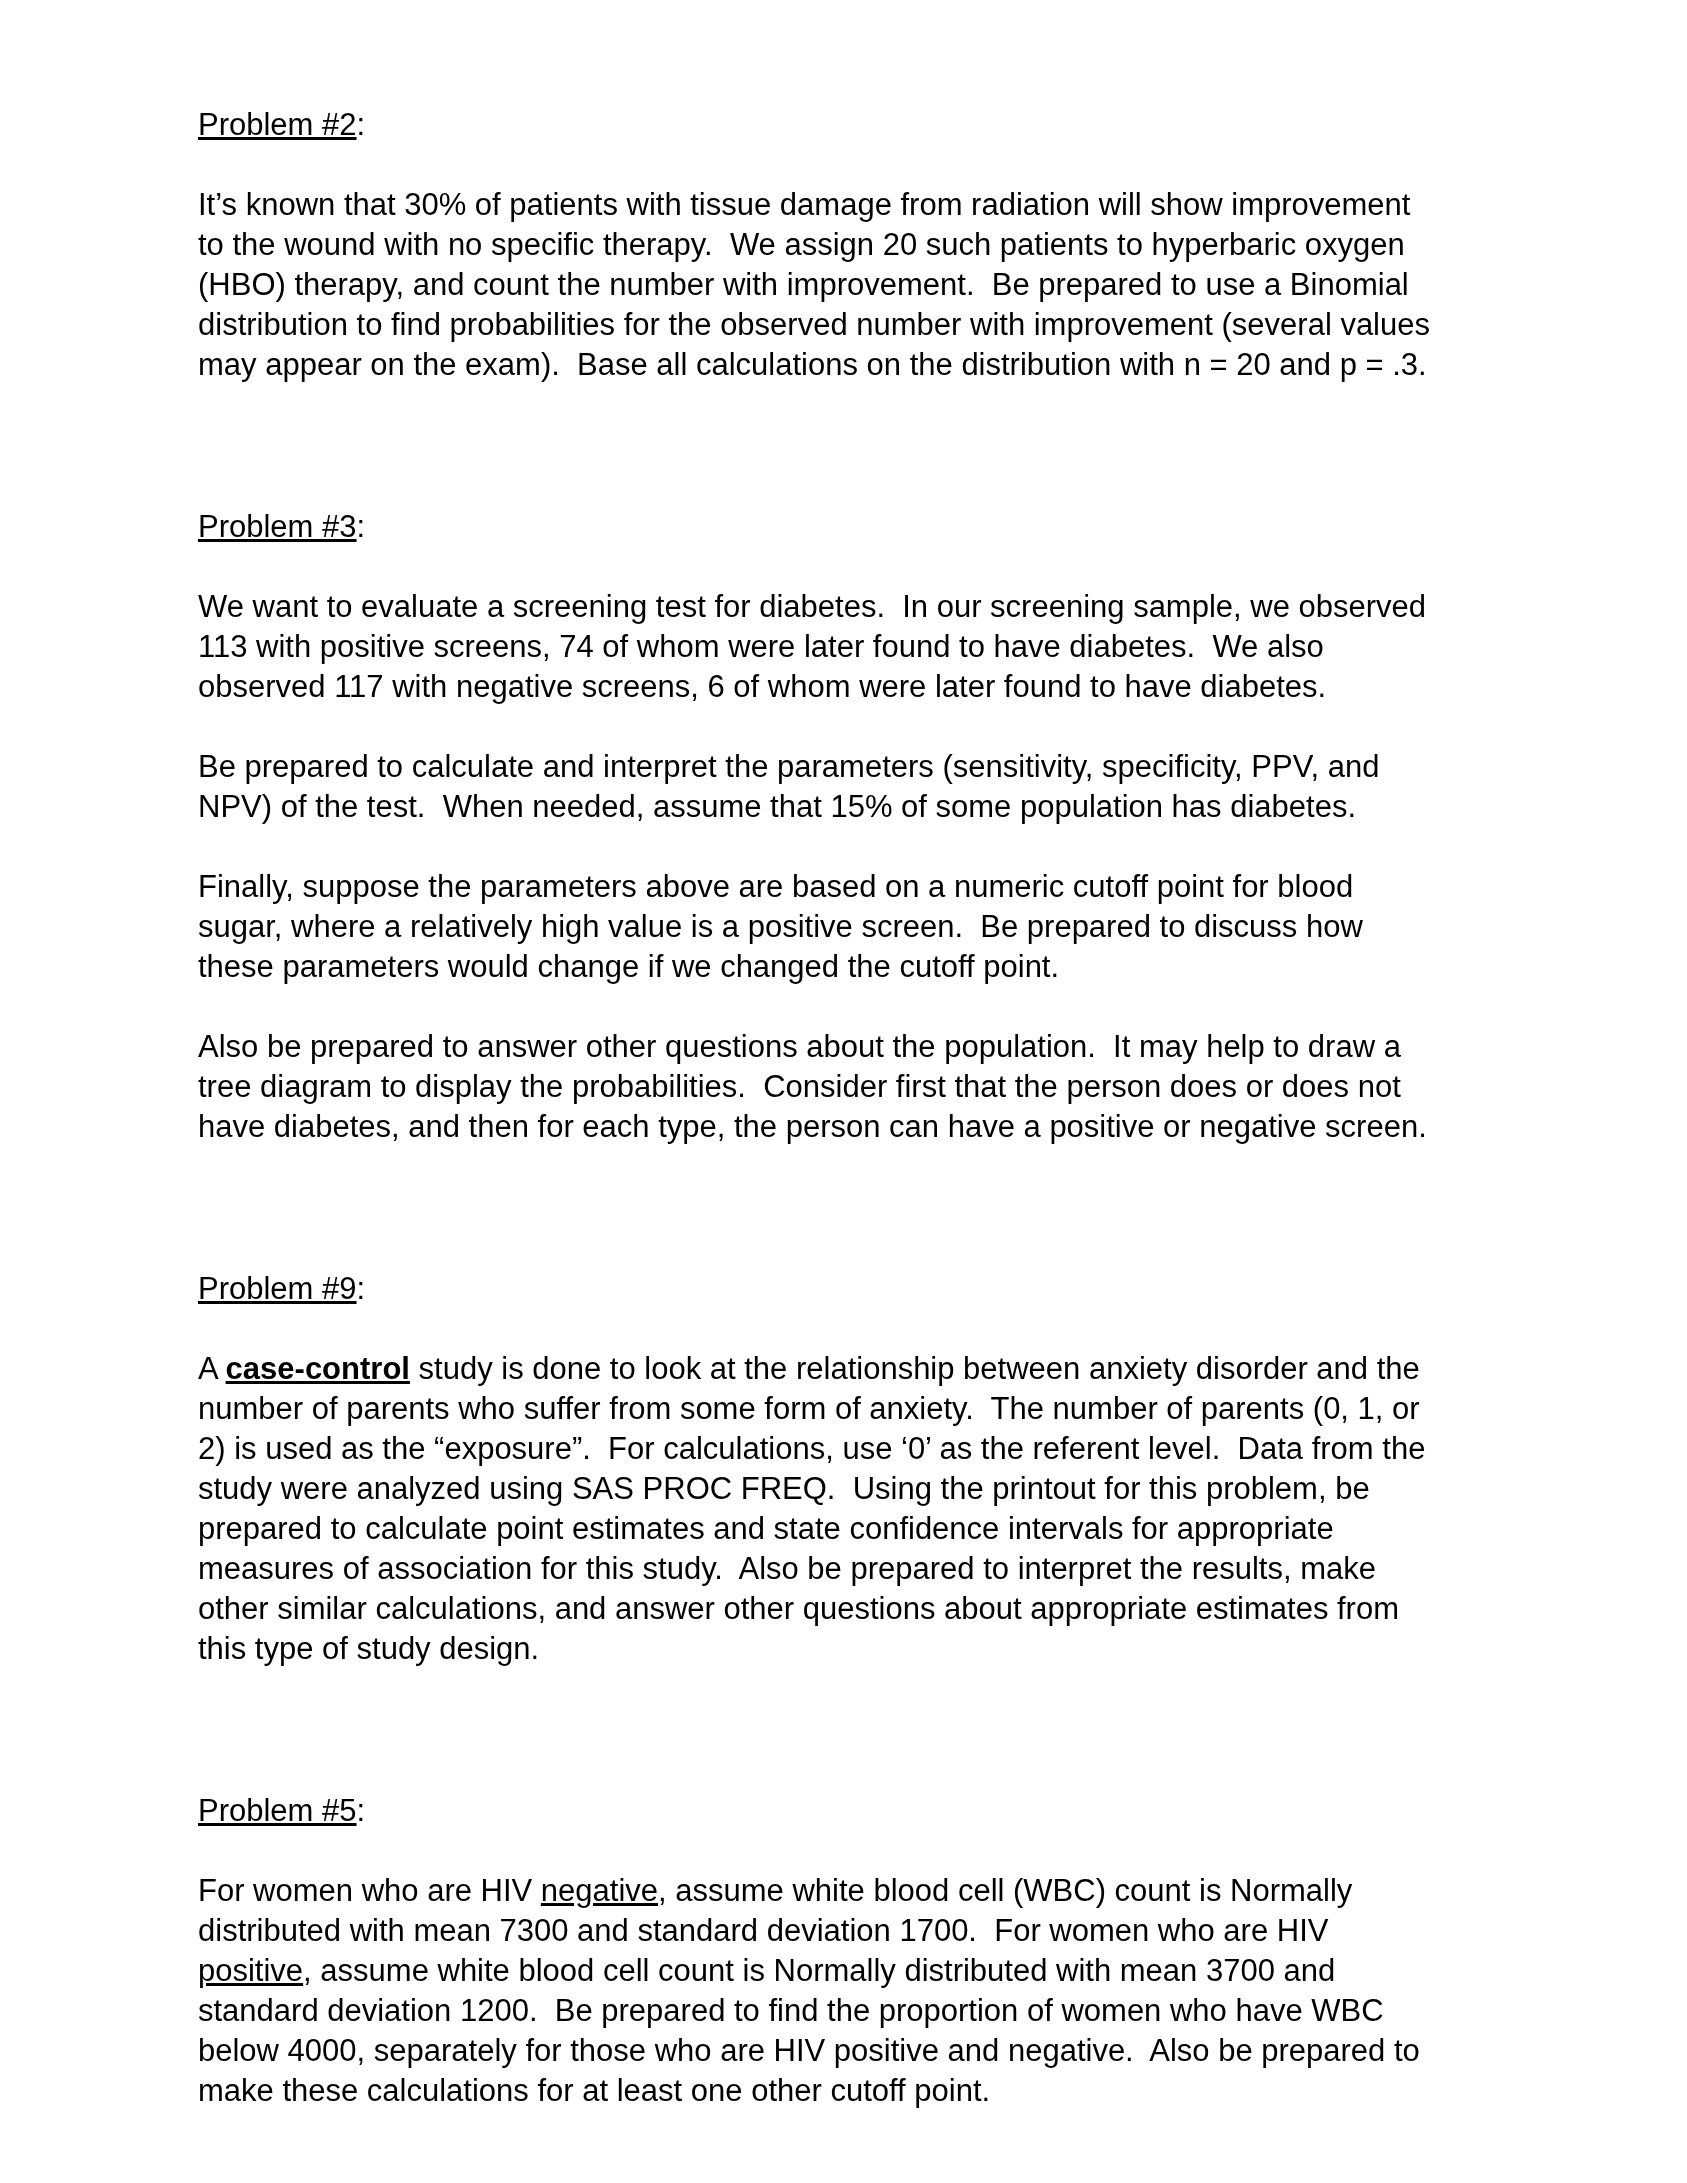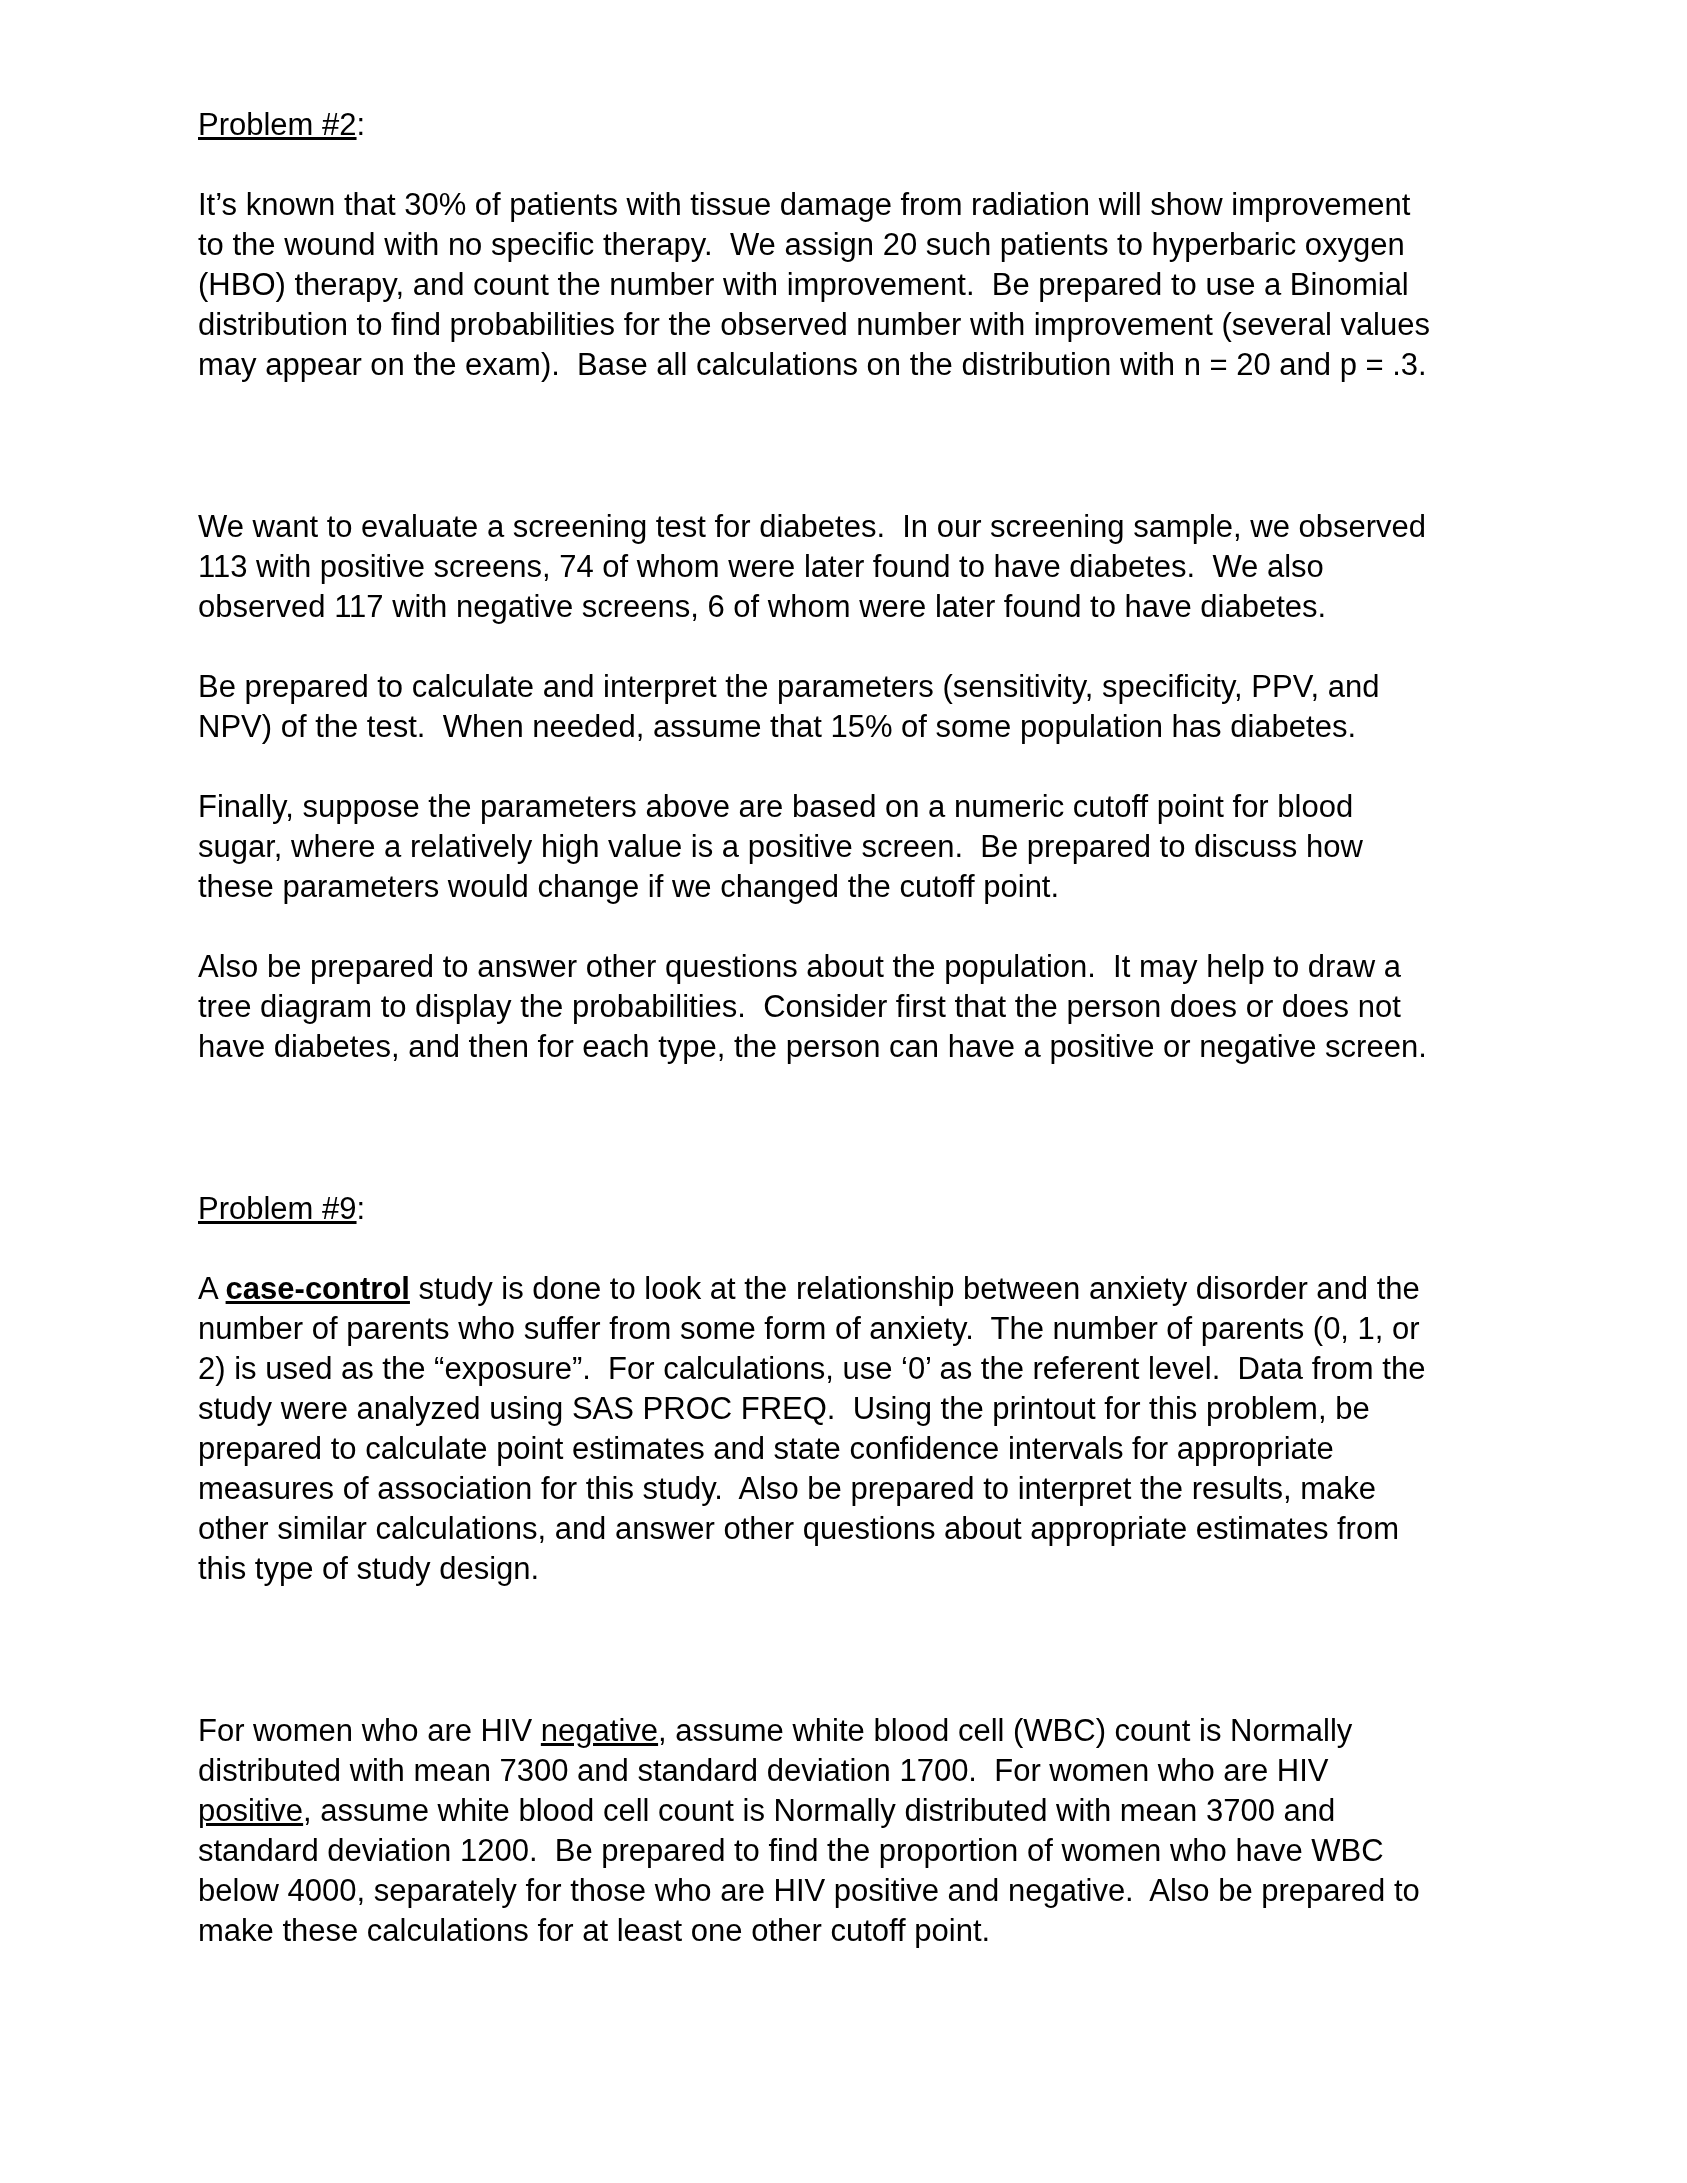--- a/index.html
+++ b/index.html
@@ -54,30 +54,32 @@
 
 <div class="page">
   <div class="content">
 
     <section class="problem">
       <h2 class="problem-heading"><span class="u">Problem #2</span><span>:</span></h2>
       <p class="problem-paragraph"><span>It’s known that 30% of patients with tissue damage from radiation will show improvement to the wound with no specific therapy.  We assign 20 such patients to hyperbaric oxygen (HBO) therapy, and count the number with improvement.  Be prepared to use a Binomial distribution to find probabilities for the observed number with improvement (several values may appear on the exam).  Base all calculations on the distribution with n = 20 and p = .3.</span></p>
     </section>
 
     <section class="problem">
+      <h2 class="problem-heading"><span class="u">Problem #3</span><span>:</span></h2>
       <p class="problem-paragraph"><span>We want to evaluate a screening test for diabetes.  In our screening sample, we observed 113 with positive screens, 74 of whom were later found to have diabetes.  We also observed 117 with negative screens, 6 of whom were later found to have diabetes.</span></p>
       <p class="problem-paragraph"><span>Be prepared to calculate and interpret the parameters (sensitivity, specificity, PPV, and NPV) of the test.  When needed, assume that 15% of some population has diabetes.</span></p>
       <p class="problem-paragraph"><span>Finally, suppose the parameters above are based on a numeric cutoff point for blood sugar, where a relatively high value is a positive screen.  Be prepared to discuss how these parameters would change if we changed the cutoff point.</span></p>
       <p class="problem-paragraph"><span>Also be prepared to answer other questions about the population.  It may help to draw a tree diagram to display the probabilities.  Consider first that the person does or does not have diabetes, and then for each type, the person can have a positive or negative screen.</span></p>
     </section>
 
     <section class="problem">
       <h2 class="problem-heading"><span class="u">Problem #9</span><span>:</span></h2>
       <p class="problem-paragraph"><span>A </span><span class="bu">case-control</span><span> study is done to look at the relationship between anxiety disorder and the number of parents who suffer from some form of anxiety.  The number of parents (0, 1, or 2) is used as the “exposure”.  For calculations, use ‘0’ as the referent level.  Data from the study were analyzed using SAS PROC FREQ.  Using the printout for this problem, be prepared to calculate point estimates and state confidence intervals for appropriate measures of association for this study.  Also be prepared to interpret the results, make other similar calculations, and answer other questions about appropriate estimates from this type of study design.</span></p>
     </section>
 
     <section class="problem">
+      <h2 class="problem-heading"><span class="u">Problem #5</span><span>:</span></h2>
       <p class="problem-paragraph"><span>For women who are HIV </span><span class="u">negative</span><span>, assume white blood cell (WBC) count is Normally distributed with mean 7300 and standard deviation 1700.  For women who are HIV </span><span class="u">positive</span><span>, assume white blood cell count is Normally distributed with mean 3700 and standard deviation 1200.  Be prepared to find the proportion of women who have WBC below 4000, separately for those who are HIV positive and negative.  Also be prepared to make these calculations for at least one other cutoff point.</span></p>
     </section>
 
   </div>
 </div>
 
 
 </body></html>

